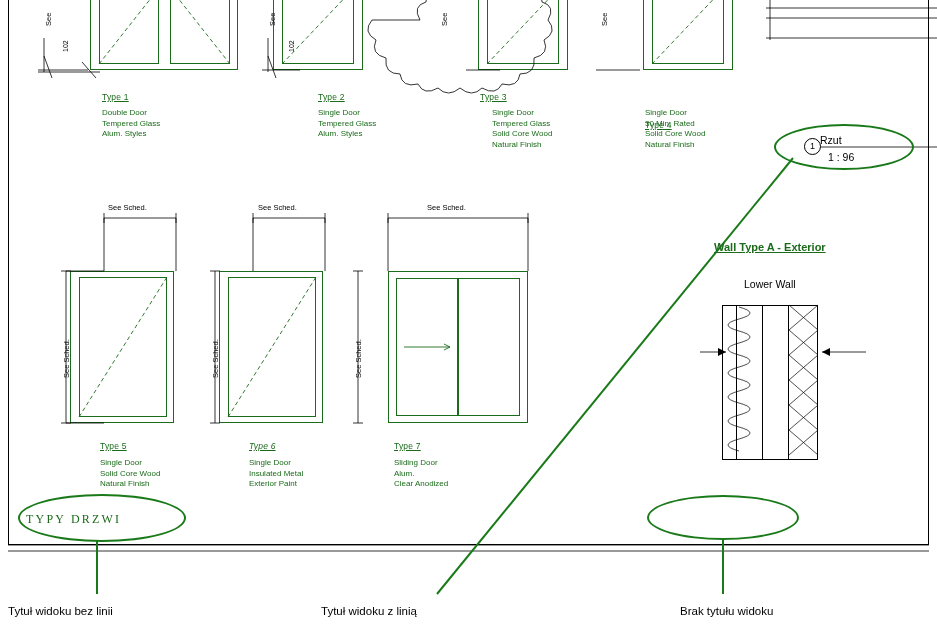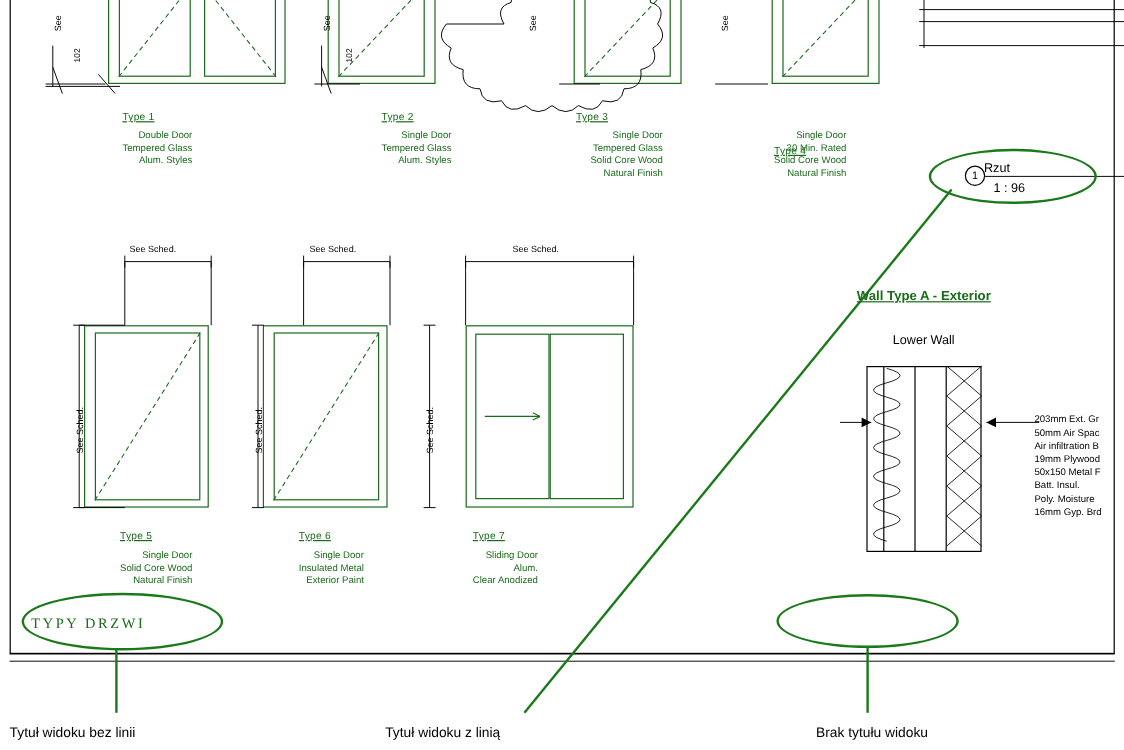--- a/index.html
+++ b/index.html
@@ -52,21 +52,20 @@
     text-decoration: underline;
     white-space: nowrap;
     letter-spacing: .2px;
   }
   .type-desc {
     position: absolute;
     font-size: 8px;
     color: #1a6b1a;
     line-height: 10.5px;
     white-space: pre;
-    text-align: right;
   }
   .see-sched-v {
     position: absolute;
     font-size: 7.5px;
     color: #000;
     white-space: nowrap;
     transform-origin: 0 0;
     transform: rotate(-90deg);
   }
   .see-sched-h {
@@ -360,41 +359,33 @@
   <div class="type-desc" style="left:645px; top:108px;">Single Door
 30 Min. Rated
 Solid Core Wood
 Natural Finish</div>
 
   <div class="type-label" style="left:100px; top:441px;">Type 5</div>
   <div class="type-desc" style="left:100px; top:458px;">Single Door
 Solid Core Wood
 Natural Finish</div>
 
-  <div class="type-label" style="left:249px; top:441px;">Type 6</div>
+  <div class="type-label" style="left:249px; top:441px;font-style:italic;">Type 6</div>
   <div class="type-desc" style="left:249px; top:458px;">Single Door
 Insulated Metal
 Exterior Paint</div>
 
   <div class="type-label" style="left:394px; top:441px;">Type 7</div>
   <div class="type-desc" style="left:394px; top:458px;">Sliding Door
 Alum.
 Clear Anodized</div>
 
   <div class="view-title-text" style="left:26px; top:512px;">TYPY DRZWI</div>
   <div class="wall-title" style="left:714px; top:241px;">Wall Type A - Exterior</div>
   <div class="lower-wall" style="left:744px; top:278px;">Lower Wall</div>
-  <div class="wall-notes" style="left:862px; top:344px;">203mm Ext. Gr
-50mm Air Spac
-Air infiltration B
-19mm Plywood
-50x150 Metal F
-Batt. Insul.
-Poly. Moisture 
-16mm Gyp. Brd</div>
 
   <div class="bubble-circle" style="left:804px; top:138px;">1</div>
   <div class="bubble-name" style="left:820px; top:134px;">Rzut</div>
   <div class="bubble-scale" style="left:828px; top:151px;">1 : 96</div>
 
   <div class="ellipse" style="left:18px; top:494px; width:168px; height:48px;"></div>
   <div class="ellipse" style="left:774px; top:124px; width:140px; height:46px;"></div>
   <div class="ellipse" style="left:647px; top:495px; width:152px; height:45px;"></div>
 
   <div class="caption" style="left:8px; top:605px;">Tytuł widoku bez linii</div>

